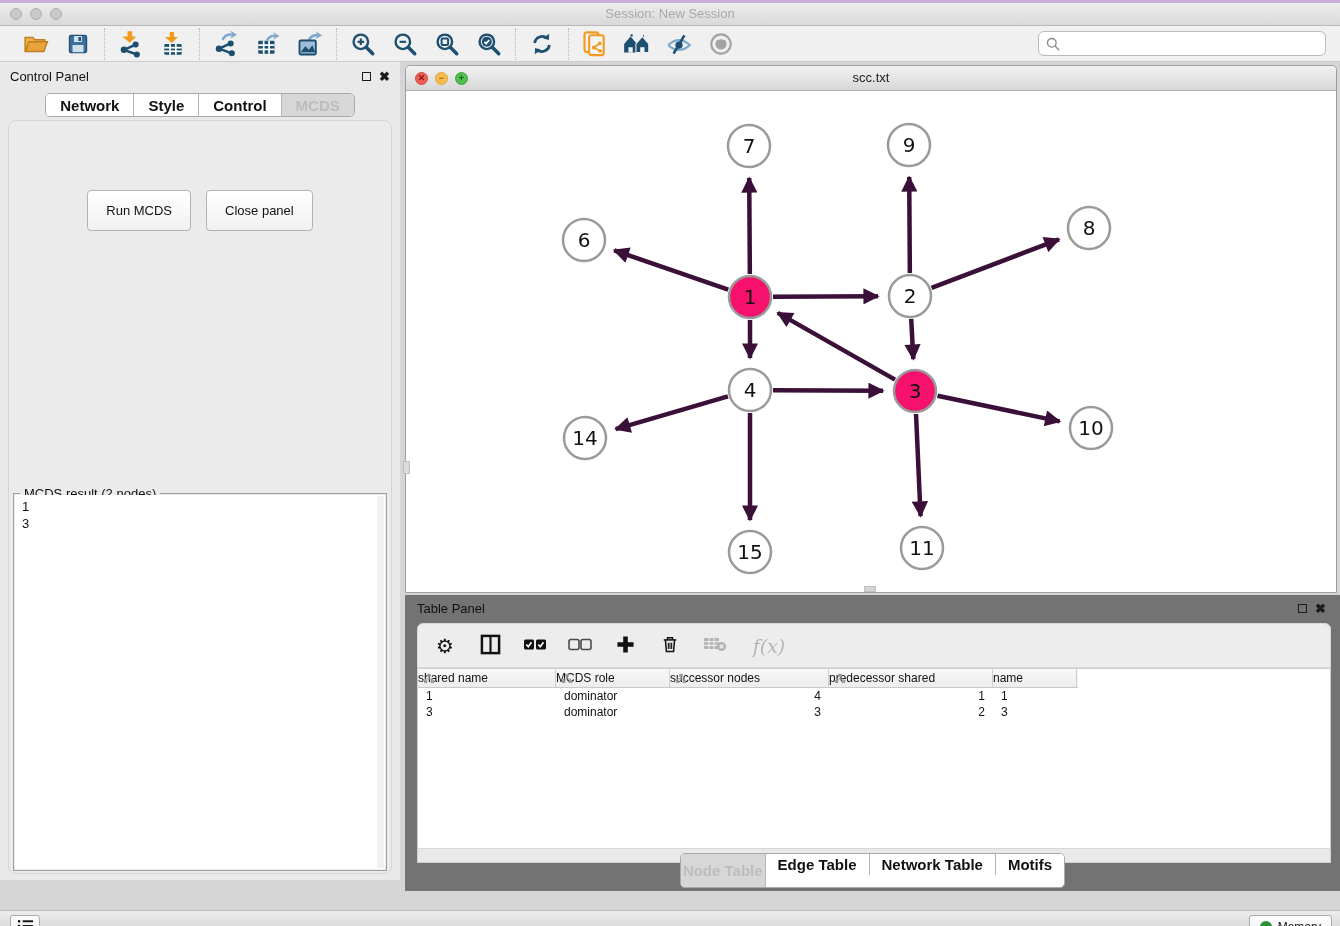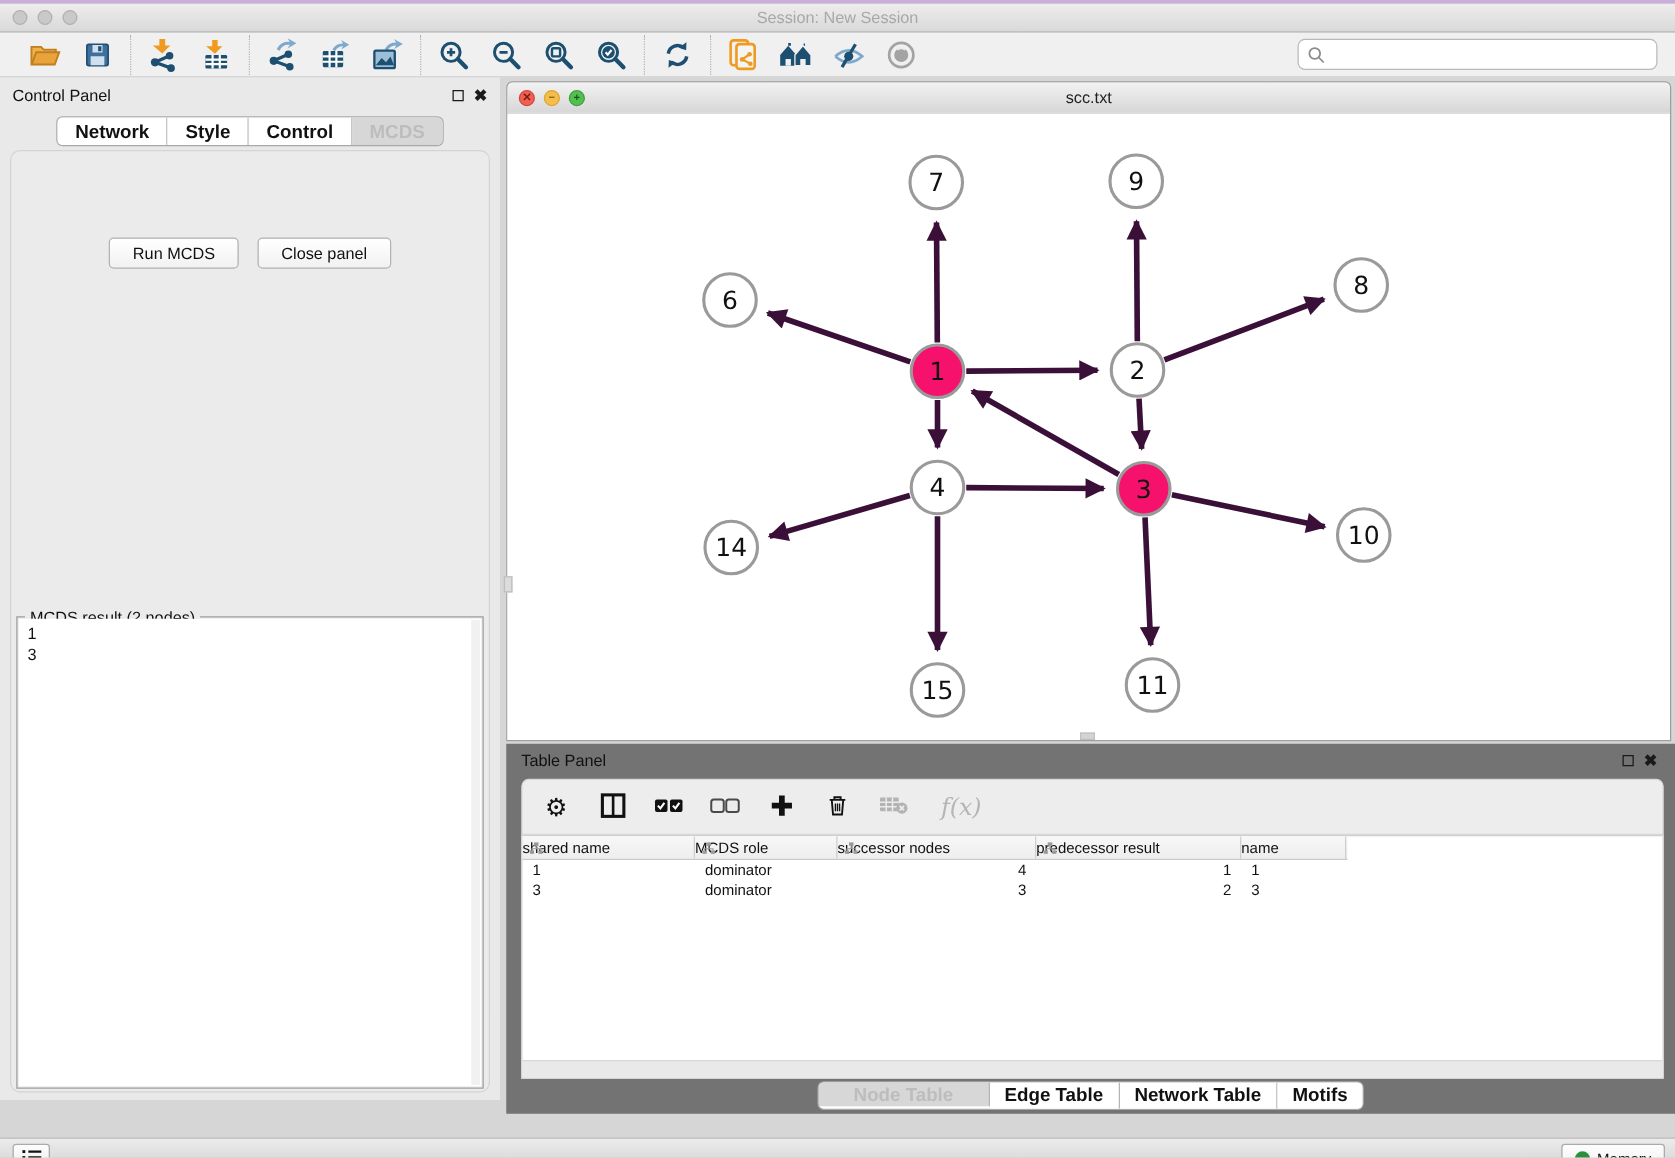--- a/index.html
+++ b/index.html
@@ -39,21 +39,21 @@
   .seg .segi.sel { background:#d7d7d7; color:#bdbdbd; }
   .cp-tabs { display:flex; justify-content:center; margin-top:9px; }
   .cp-sub { position:absolute; left:8px; right:8px; top:58px; bottom:6px; background:#ebebeb; border:1px solid #d4d4d4; border-radius:8px; }
   .opt-label { text-align:center; font-size:13px; color:#111; margin-top:15px; }
   .dropdown { position:absolute; left:37px; right:37px; top:36px; height:23px; background:#fff; border:1px solid #b3b3b3; border-radius:4px; display:flex; align-items:center; padding:0 22px 0 12px; font-size:13px; color:#111; cursor:default; }
   .dd-arrows { position:absolute; right:7px; top:4px; display:flex; flex-direction:column; gap:1px; }
   .dd-arrows i { width:0; height:0; border-left:4px solid transparent; border-right:4px solid transparent; display:block; }
   .dd-up { border-bottom:5px solid #555; }
   .dd-down { border-top:5px solid #555; }
   .cp-buttons { position:absolute; top:69px; left:0; right:0; display:flex; justify-content:center; gap:15px; }
-  .pushbtn { height:25px; background:linear-gradient(#ffffff,#f1f1f1); border:1px solid #b3b3b3; border-radius:4px; font-size:13px; color:#111; padding:0 18px; cursor:default; }
+  .pushbtn { height:41px; background:linear-gradient(#ffffff,#f1f1f1); border:1px solid #b3b3b3; border-radius:4px; font-size:13px; color:#111; padding:0 18px; cursor:default; }
   .mcds-box { position:absolute; left:4px; right:4px; top:372px; height:378px; border:1px solid #9e9e9e; }
   .mcds-legend { position:absolute; top:-8px; left:6px; background:#ebebeb; padding:0 4px; font-size:13px; color:#111; }
   .mcds-text { position:absolute; inset:1px; background:#fff; padding:3px 7px; font-size:13px; color:#111; line-height:17px; }
   .mcds-scroll { position:absolute; top:1px; bottom:1px; right:1px; width:7px; background:#f1f1f1; }
 
   
   .netwin { position:absolute; left:405px; top:3px; width:932px; height:528px; border:1px solid #9f9f9f; border-radius:5px 5px 0 0; background:#fff; }
   .net-titlebar { height:25px; background:linear-gradient(#f2f2f2,#d7d7d7); border-bottom:1px solid #aeaeae; border-radius:5px 5px 0 0; position:relative; }
   .net-lights { position:absolute; left:9px; top:6px; display:flex; gap:7px; }
   .net-light { width:13px; height:13px; border-radius:50%; display:flex; align-items:center; justify-content:center; font-size:9px; font-weight:bold; line-height:13px; cursor:default; }
@@ -488,21 +488,21 @@
           </div>
         <div class="th" style="width:164px;">
             <svg width="12" height="11" viewBox="0 0 12 12">
               <g fill="#9a9a9a">
                 <rect x="4" y="1" width="4" height="3"></rect>
                 <rect x="0.5" y="8" width="3.6" height="3"></rect>
                 <rect x="7.9" y="8" width="3.6" height="3"></rect>
               </g>
               <path d="M6 4 v2 M2.3 8 V6.5 h7.4 V8" stroke="#9a9a9a" fill="none" stroke-width="1"></path>
             </svg>
-            <span>predecessor result</span>
+            <span>predecessor shared</span>
           </div>
         <div class="th" style="width:84px;">
             <span>name</span>
           </div>
       </div>
       <div class="trow">
         <div class="td" style="width:138px;">1</div>
         <div class="td" style="width:114px;">dominator</div>
         <div class="td ta-r" style="width:159px;">4</div>
         <div class="td ta-r" style="width:164px;">1</div>
@@ -512,21 +512,21 @@
         <div class="td" style="width:138px;">3</div>
         <div class="td" style="width:114px;">dominator</div>
         <div class="td ta-r" style="width:159px;">3</div>
         <div class="td ta-r" style="width:164px;">2</div>
         <div class="td" style="width:84px;">3</div>
       </div>
       <div class="tp-hscroll"></div>
     </div>
     <div class="tp-tabs">
       <div class="seg">
-        <button class="segi sel" style="padding:2px 28px;height:19px;">Node Table</button>
+        <button class="segi sel" style="padding:2px 2px;height:33px;">Node Table</button>
         <button class="segi" style="padding:2px 12px;height:21px;">Edge Table</button>
         <button class="segi" style="padding:2px 12px;height:21px;">Network Table</button>
         <button class="segi" style="padding:2px 12px;height:21px;">Motifs</button>
       </div>
     </div>
   </div>
 </div>
 
 <div class="statusbar">
   <button class="sb-left">

